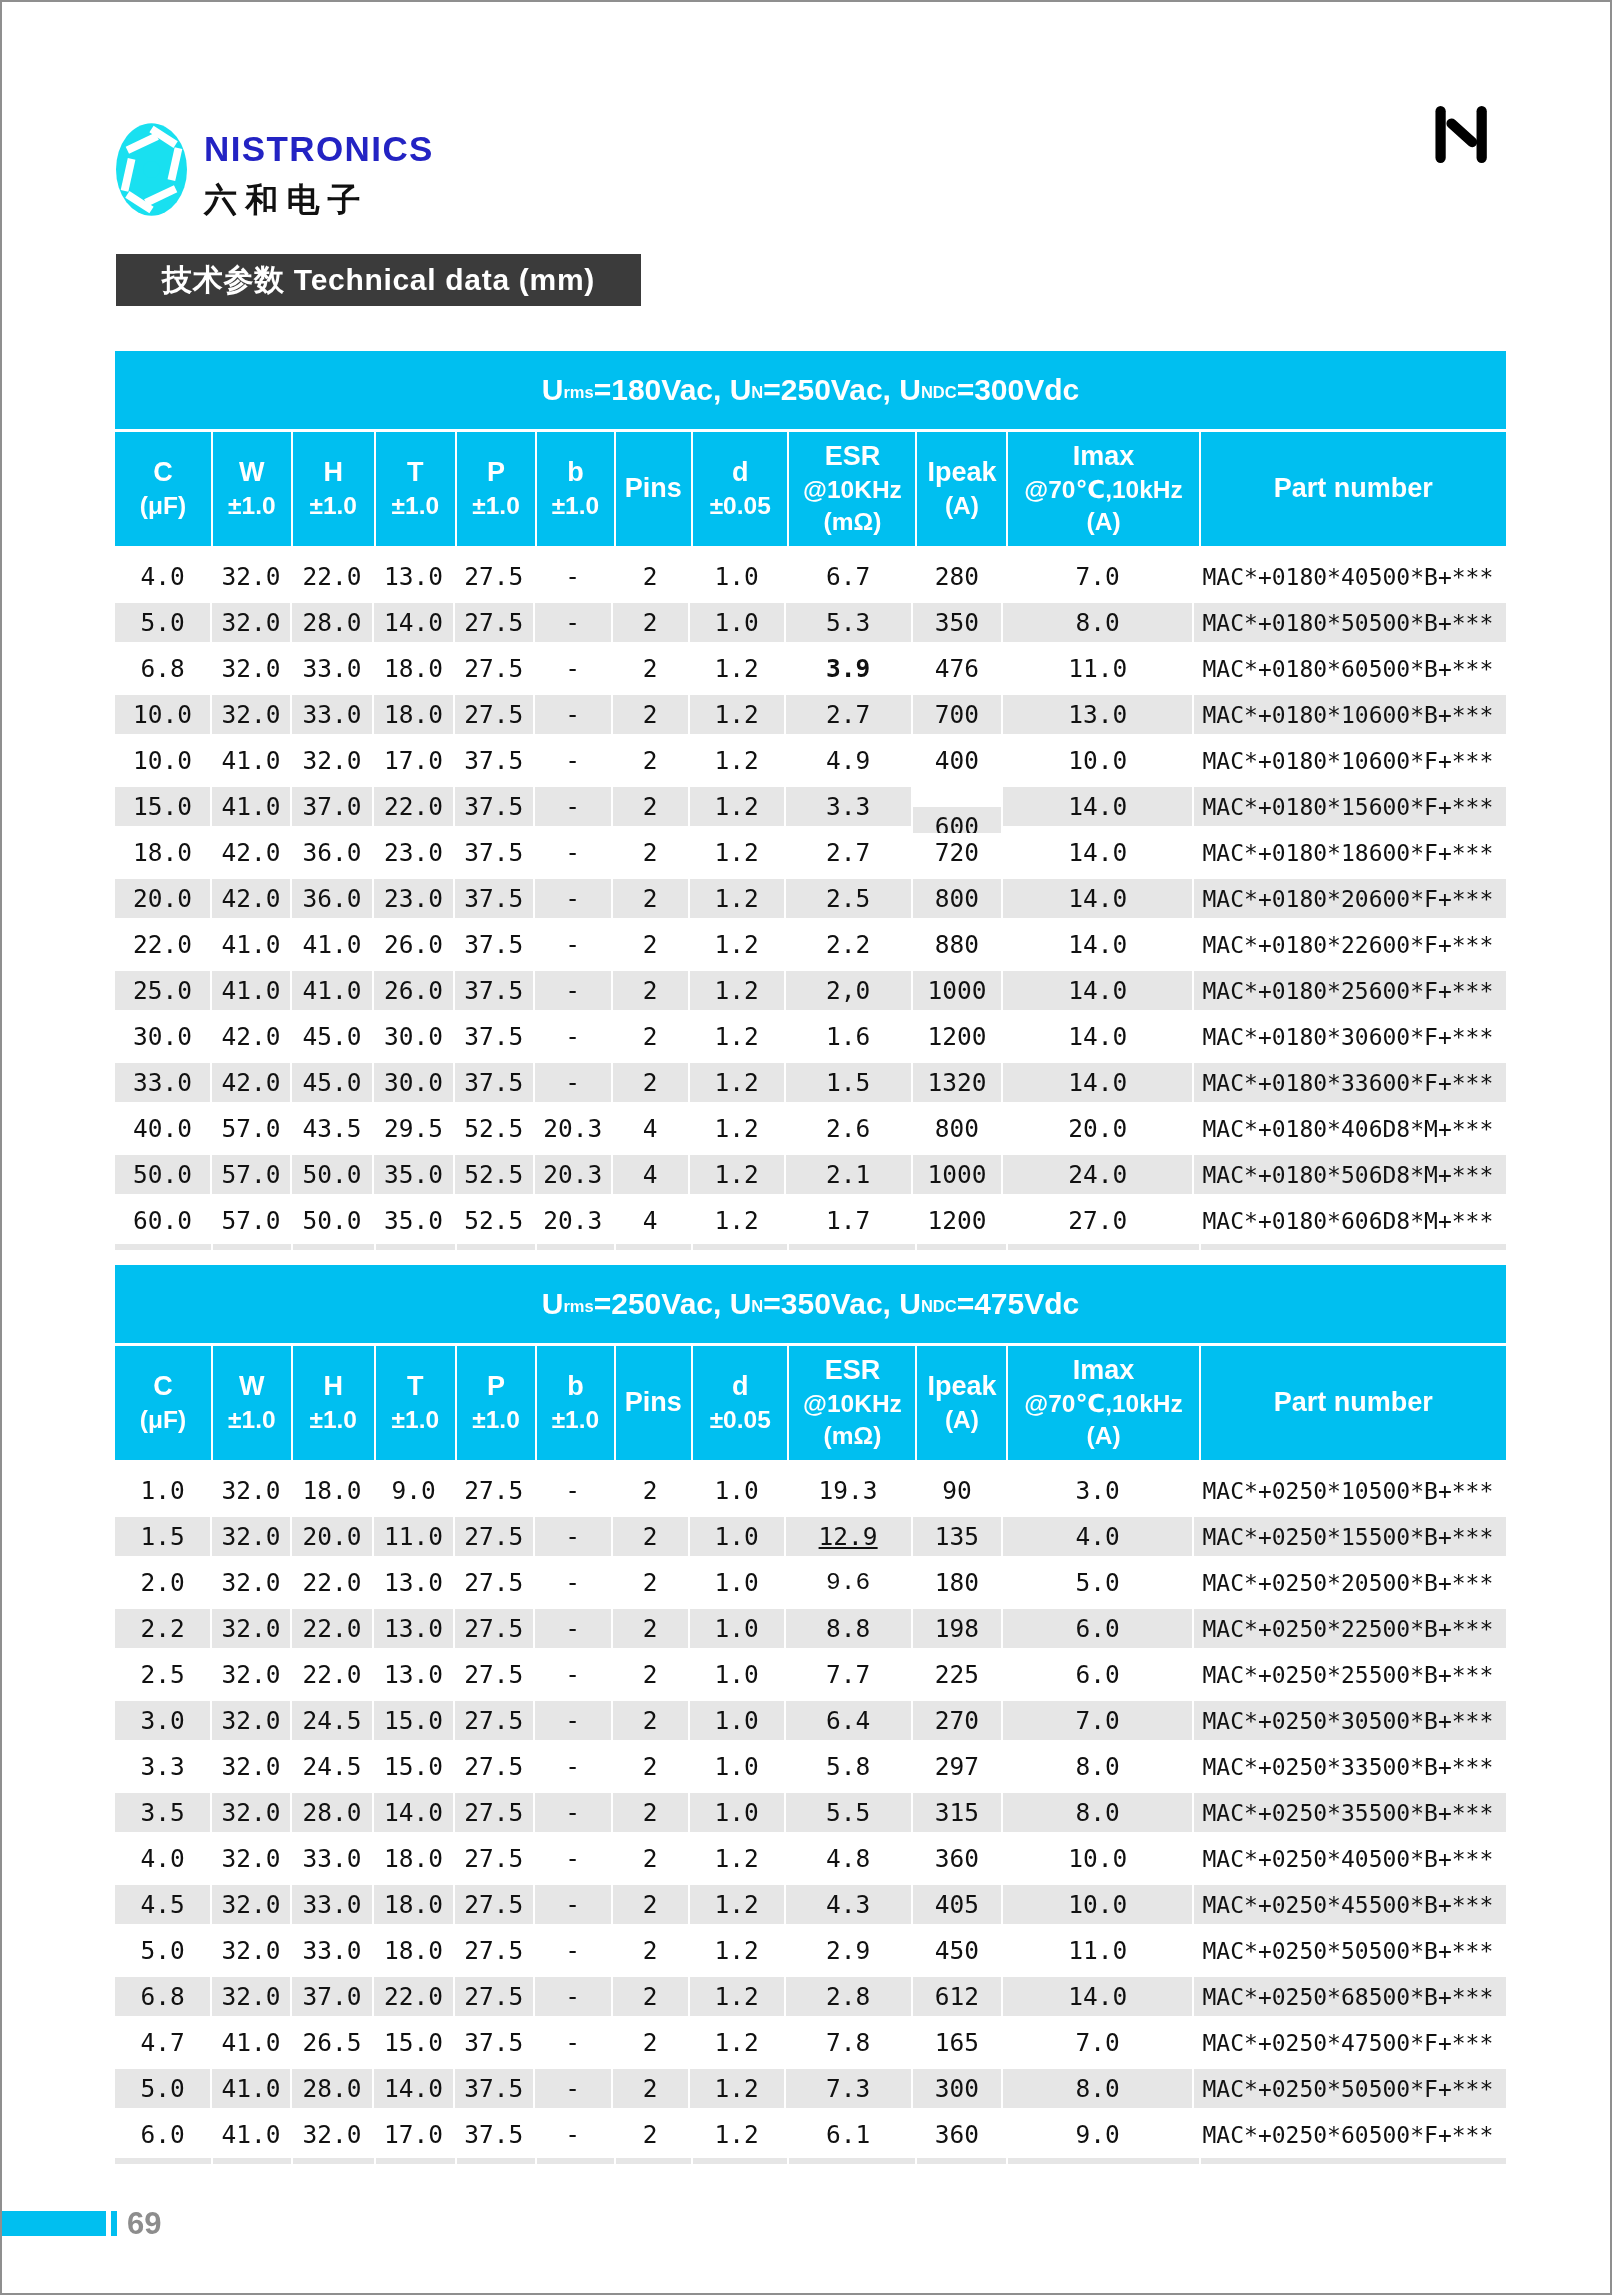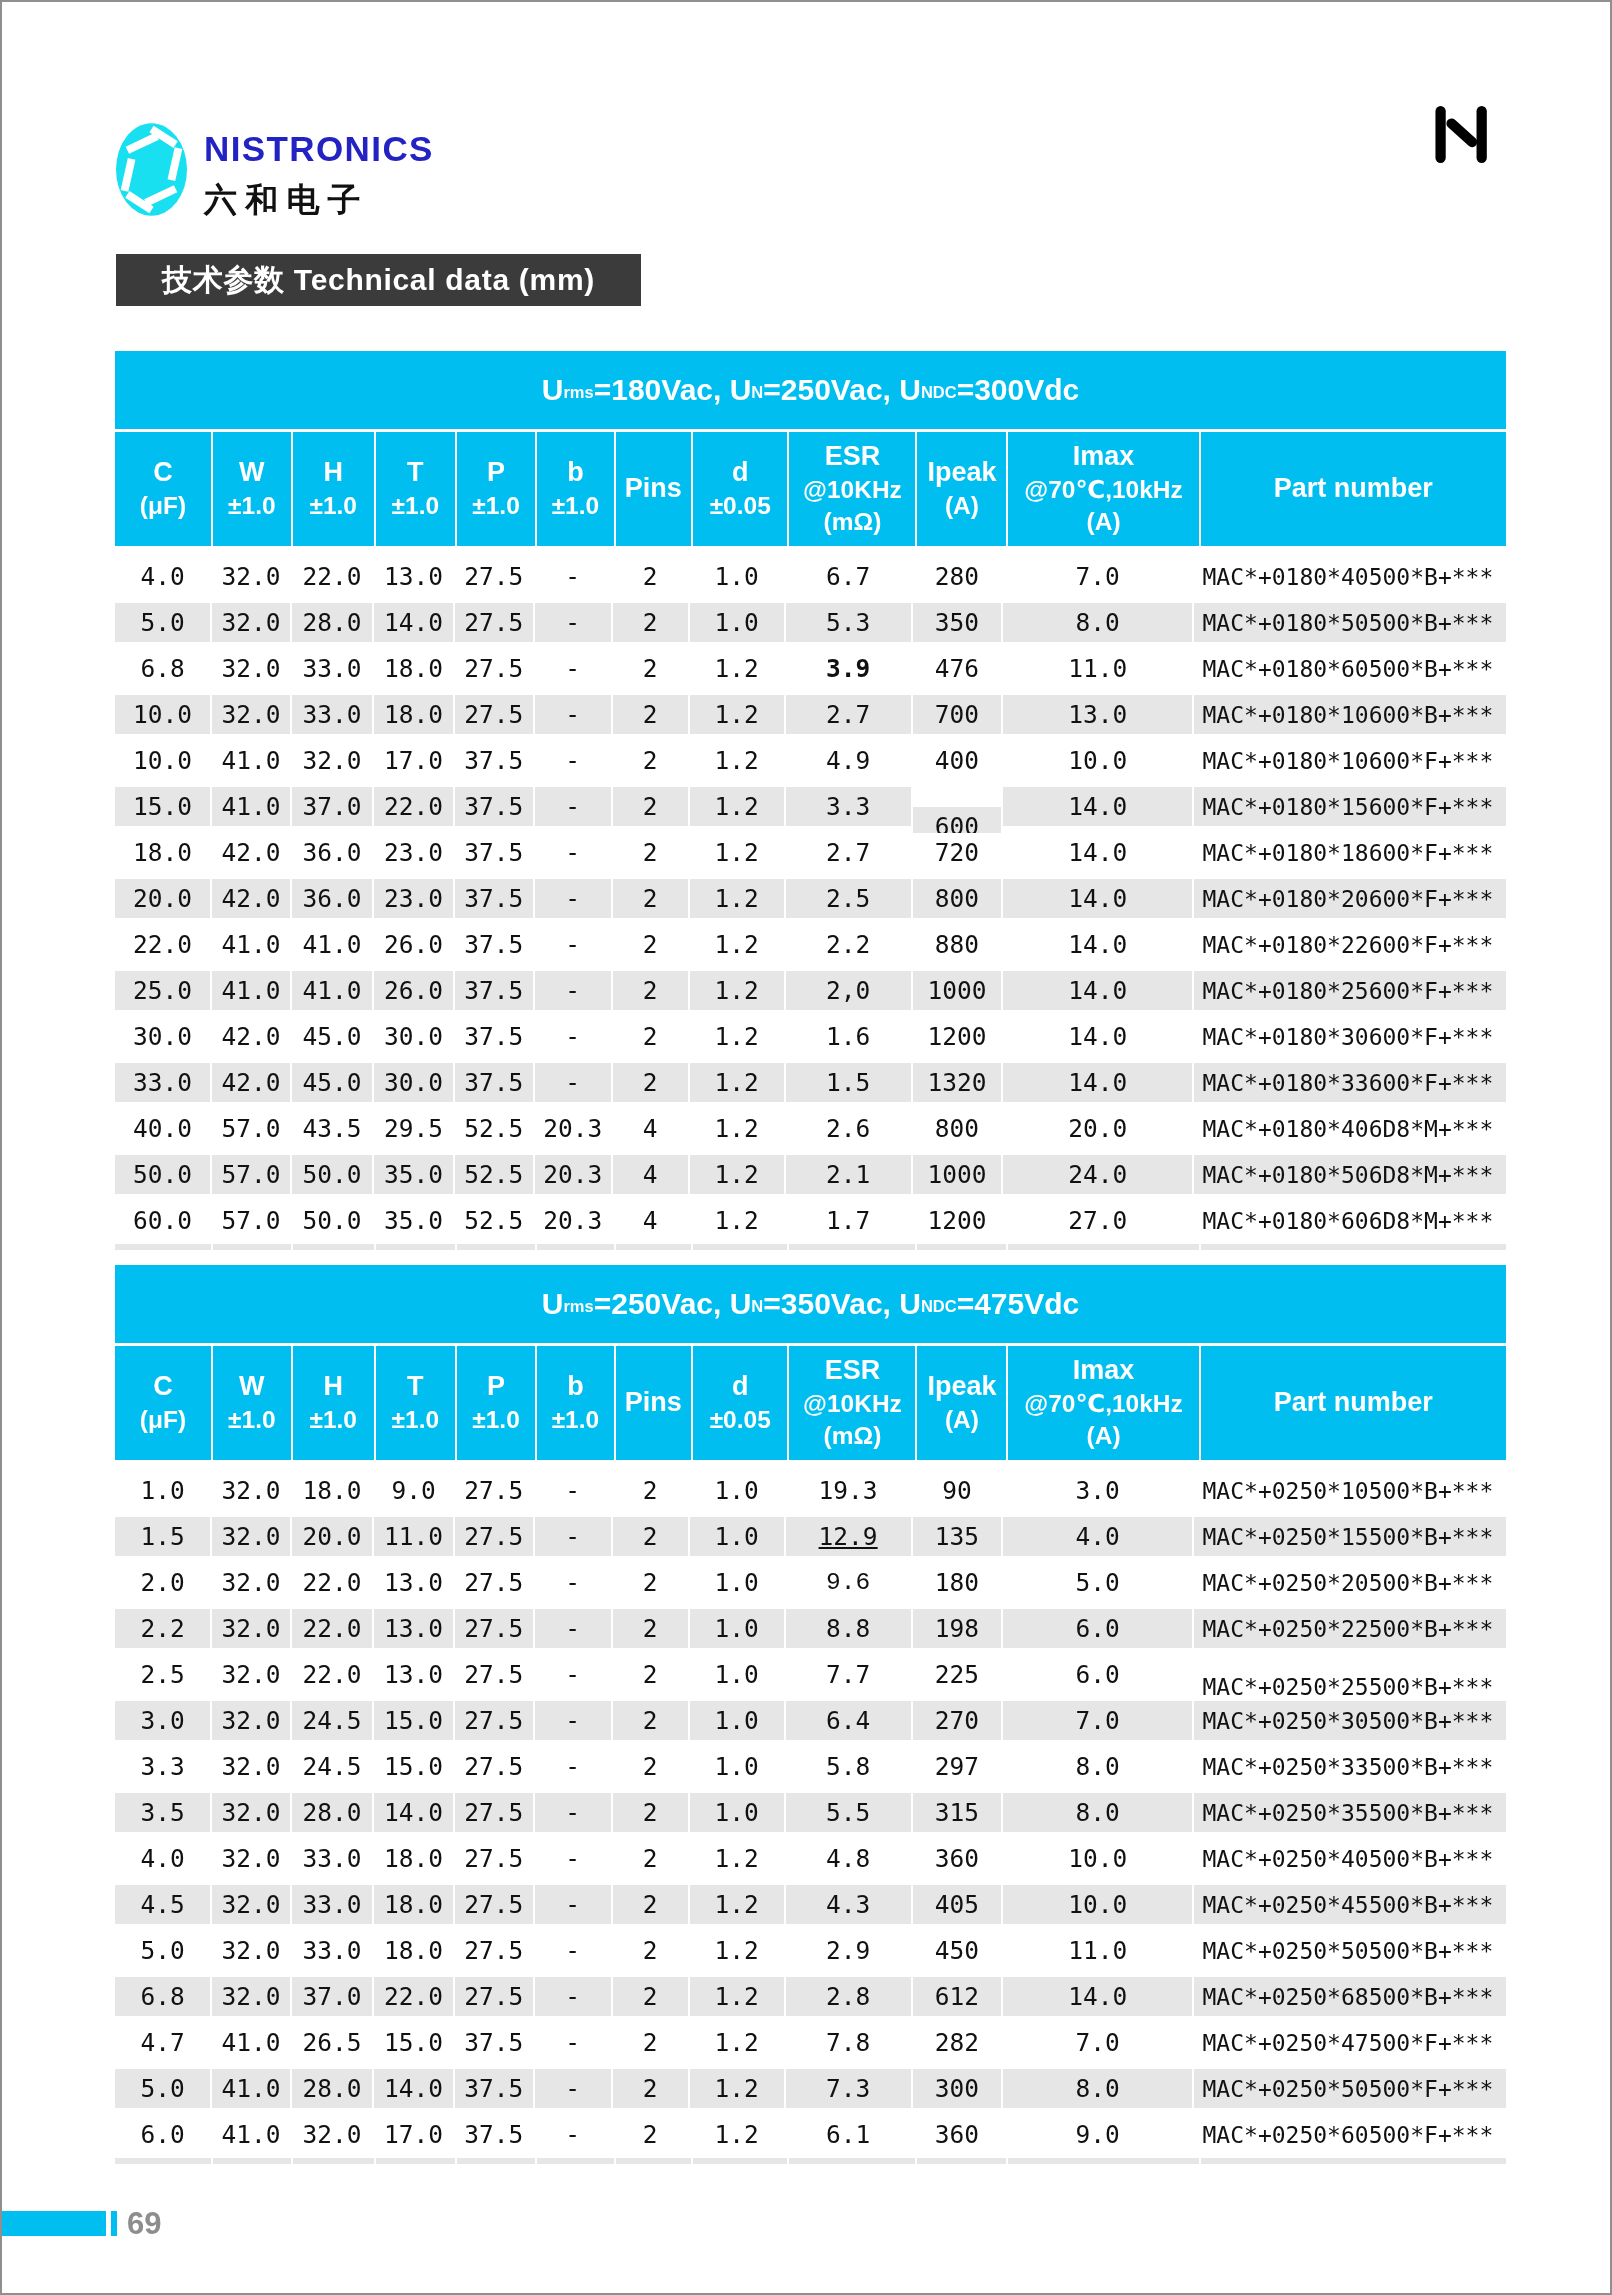--- a/index.html
+++ b/index.html
@@ -494,21 +494,21 @@
           <div class="cell" style="flex: 57 57 0px;">32.0</div>
           <div class="cell" style="flex: 59 59 0px;">22.0</div>
           <div class="cell" style="flex: 58 58 0px;">13.0</div>
           <div class="cell" style="flex: 57 57 0px;">27.5</div>
           <div class="cell" style="flex: 56 56 0px;">-</div>
           <div class="cell" style="flex: 55 55 0px;">2</div>
           <div class="cell" style="flex: 69 69 0px;">1.0</div>
           <div class="cell" style="flex: 92 92 0px;">7.7</div>
           <div class="cell" style="flex: 65 65 0px;">225</div>
           <div class="cell" style="flex: 139 139 0px;">6.0</div>
-          <div class="cell part" style="flex: 223 223 0px; margin-top: 12px;">MAC*+0250*25500*B+***</div>
+          <div class="cell part" style="flex: 223 223 0px;">MAC*+0250*25500*B+***</div>
         </div>
         <div class="row">
           <div class="cell" style="flex: 70 70 0px;">3.0</div>
           <div class="cell" style="flex: 57 57 0px;">32.0</div>
           <div class="cell" style="flex: 59 59 0px;">24.5</div>
           <div class="cell" style="flex: 58 58 0px;">15.0</div>
           <div class="cell" style="flex: 57 57 0px;">27.5</div>
           <div class="cell" style="flex: 56 56 0px;">-</div>
           <div class="cell" style="flex: 55 55 0px;">2</div>
           <div class="cell" style="flex: 69 69 0px;">1.0</div>
@@ -604,21 +604,21 @@
         <div class="row">
           <div class="cell" style="flex: 70 70 0px;">4.7</div>
           <div class="cell" style="flex: 57 57 0px;">41.0</div>
           <div class="cell" style="flex: 59 59 0px;">26.5</div>
           <div class="cell" style="flex: 58 58 0px;">15.0</div>
           <div class="cell" style="flex: 57 57 0px;">37.5</div>
           <div class="cell" style="flex: 56 56 0px;">-</div>
           <div class="cell" style="flex: 55 55 0px;">2</div>
           <div class="cell" style="flex: 69 69 0px;">1.2</div>
           <div class="cell" style="flex: 92 92 0px;">7.8</div>
-          <div class="cell" style="flex: 65 65 0px;">282</div>
+          <div class="cell" style="flex: 65 65 0px;">165</div>
           <div class="cell" style="flex: 139 139 0px;">7.0</div>
           <div class="cell part" style="flex: 223 223 0px;">MAC*+0250*47500*F+***</div>
         </div>
         <div class="row">
           <div class="cell" style="flex: 70 70 0px;">5.0</div>
           <div class="cell" style="flex: 57 57 0px;">41.0</div>
           <div class="cell" style="flex: 59 59 0px;">28.0</div>
           <div class="cell" style="flex: 58 58 0px;">14.0</div>
           <div class="cell" style="flex: 57 57 0px;">37.5</div>
           <div class="cell" style="flex: 56 56 0px;">-</div>

